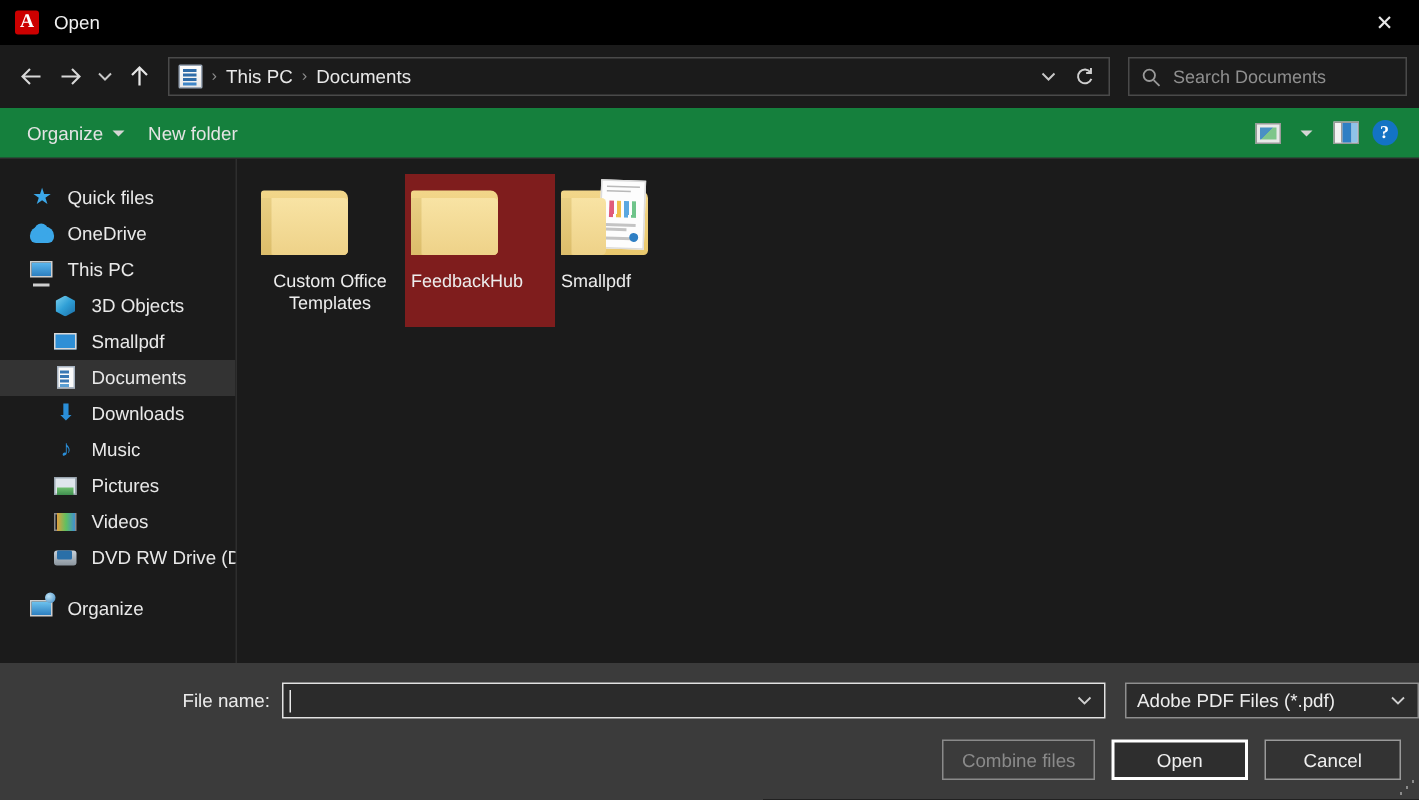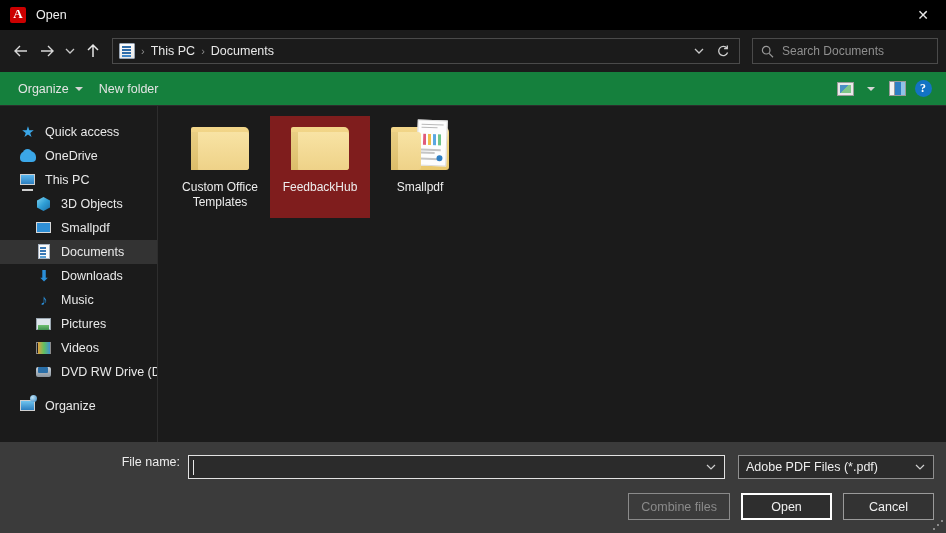--- a/index.html
+++ b/index.html
@@ -240,21 +240,21 @@
 
   
   .files {
     flex: 1; position: relative; background: #1b1b1b;
     padding: 10px 0 0 12px;
     display: flex; flex-wrap: wrap; align-content: flex-start;
     gap: 0;
   }
   .file-item {
     width: 100px; padding: 8px 4px 8px 4px;
-    display: flex; flex-direction: column; align-items: center;
+    display: flex; flex-direction: column; align-items: flex-start;
     text-align: center;
   }
   .file-item.selected { background: #7f1d1d; }
   .folder {
     width: 58px; height: 46px; position: relative; margin-bottom: 10px;
   }
   .folder .back {
     position: absolute; left: 0; top: 3px; width: 58px; height: 43px;
     background: linear-gradient(#f2d68a,#e9c86d);
     border-radius: 2px 5px 3px 3px;
@@ -297,22 +297,22 @@
     font-size: 12px; color: #ededed; line-height: 15px;
     word-break: break-word;
   }
 
   
   .bottom {
     position: absolute; left: 0; right: 0; bottom: 0; height: 91px;
     background: #3b3b3b;
   }
   .filename-row {
-    display: flex; 
-    padding: 13px 12px 0 0;
+    display: flex; align-items: center;
+    padding: 13px 0 0 0;
   }
   .fn-label {
     width: 188px; text-align: right; padding-right: 8px;
     font-size: 12.5px; color: #ececec;
   }
   .fn-input {
     flex: 1; height: 24px; background: #2b2b2b;
     border: 1px solid #e2e2e2;
     display: flex; align-items: center; padding: 0 2px 0 4px;
     position: relative;
@@ -442,21 +442,21 @@
   <div class="tb-icon-btn">
     <span class="help-icon">?</span>
   </div>
 </div>
 
 <div class="content">
 
   <div class="sidebar">
     <div class="side-item">
       <span class="side-ico ic-star">★</span>
-      <span>Quick access</span>
+      <span>Quick files</span>
     </div>
     <div class="side-item">
       <span class="side-ico">
           <i class="ic-cloud" style="display:block"></i>
         </span>
       <span>OneDrive</span>
     </div>
     <div class="side-item">
       <span class="side-ico">
           <i class="ic-pc" style="display:block"></i>

